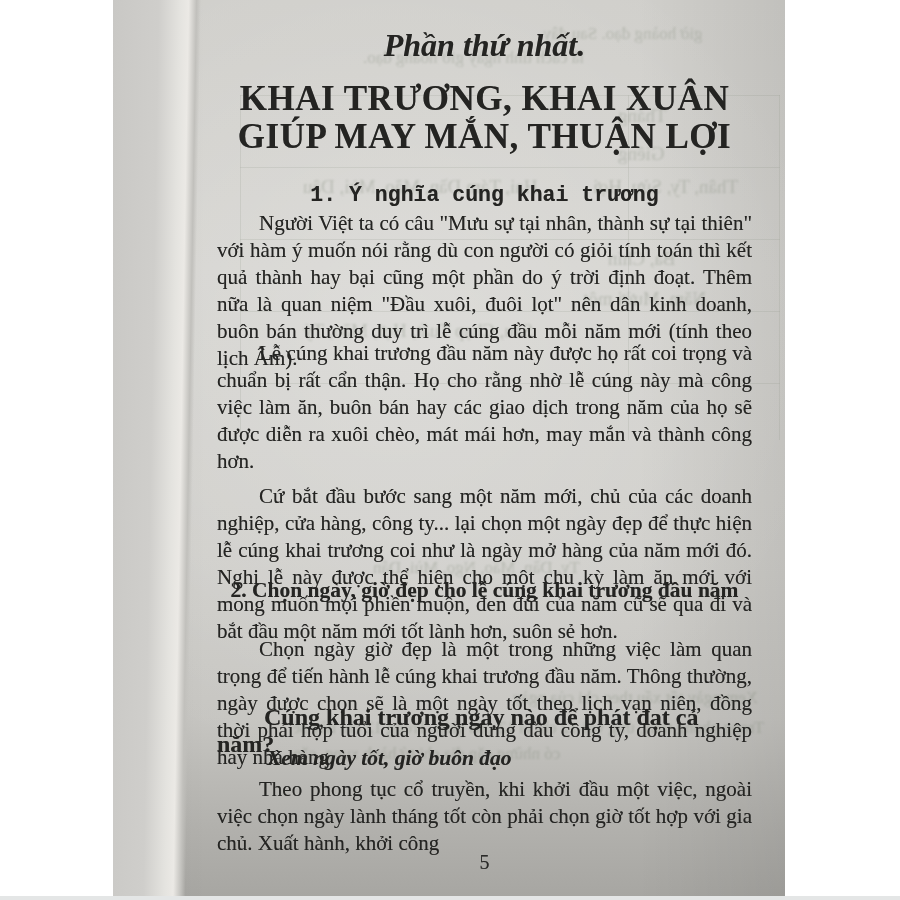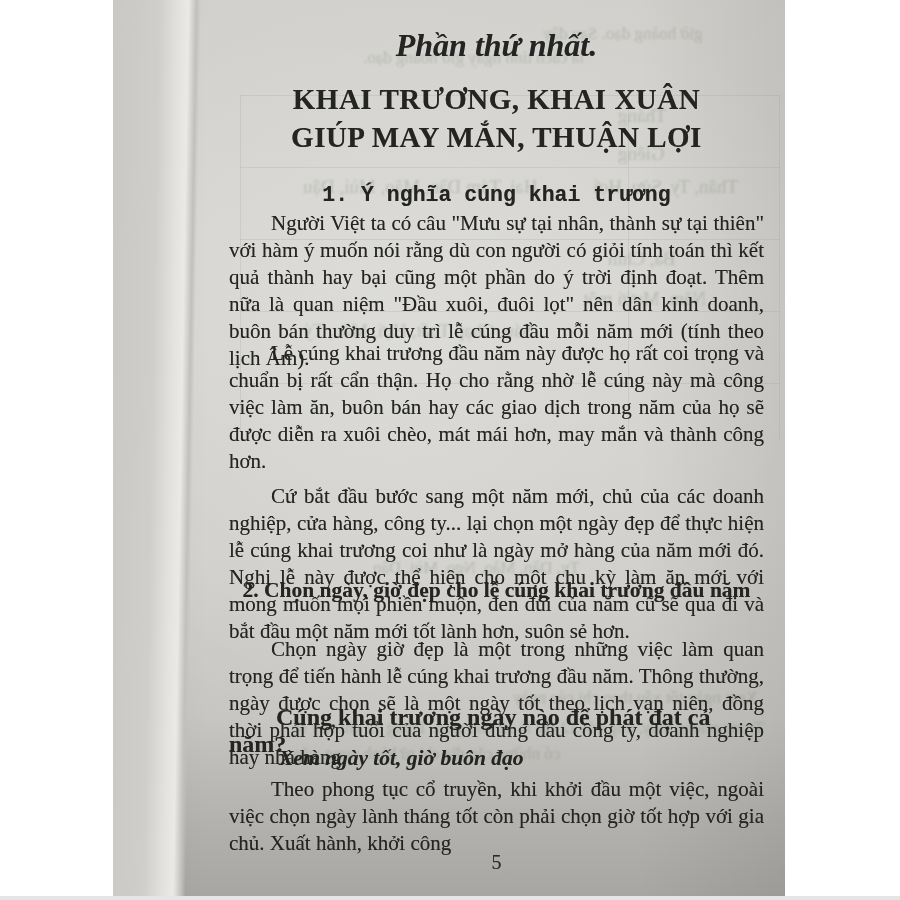--- a/index.html
+++ b/index.html
@@ -9,23 +9,23 @@
     background:
       radial-gradient(120% 90% at 42% 38%, rgba(255,255,255,.22) 0%, rgba(255,255,255,0) 55%),
       linear-gradient(to right, rgba(0,0,0,.05) 0%, rgba(0,0,0,0) 14%, rgba(0,0,0,0) 78%, rgba(0,0,0,.07) 100%),
       linear-gradient(to bottom, #d0cfcb 0%, #d4d3cf 30%, #cfceca 62%, #c6c5c1 80%, #b2b1ad 92%, #a7a6a2 100%);}
   .left-edge{position:absolute;left:0;top:0;width:88px;height:110%;transform:skewX(-1deg);transform-origin:top left;
     background:linear-gradient(to right,#c9c8c5 0%,#cfcecb 52%,#e4e3df 76%,#ebe9e5 86%,#c1c0bc 95%,rgba(0,0,0,0) 100%);}
   .bottom-strip{position:absolute;left:0;top:896px;width:900px;height:4px;background:#e4e6e6;}
 
   .content{position:absolute;left:100px;top:0;width:535px;color:#242422;
            text-shadow:0 0 0.6px rgba(40,40,40,.45);}
-  .abs{position:absolute;left:16px;width:535px;}
+  .abs{position:absolute;left:4px;width:535px;}
   .part-title{top:27px;text-align:center;font-size:32px;font-weight:bold;font-style:italic;}
-  .main-title{top:80px;text-align:center;font-size:29px;font-weight:bold;line-height:38px;letter-spacing:.5px;}
+  .main-title{top:80px;text-align:center;font-size:35px;font-weight:bold;line-height:38px;letter-spacing:.5px;}
   .sec-heading{font-size:21.5px;font-weight:bold;text-align:center;}
   .h1{top:183px;font-family:Liberation Mono, monospace;} .h2{top:578px;}
   .para{font-size:21px;line-height:27px;text-align:justify;text-indent:42px;}
   .p1{top:210px;} .p2{top:340px;} .p3{top:442px;margin-top:41px;} .p4{top:602px;margin-top:34px;}
   .q-line{top:704px;font-size:24px;text-indent:47px;font-weight:bold;}
   .sub-heading{top:746px;font-size:21.5px;font-weight:bold;font-style:italic;text-indent:50px;}
   .p5{top:776px;}
   .page-number{top:851px;text-align:center;font-size:20px;color:#2a2a28;}
 
   

